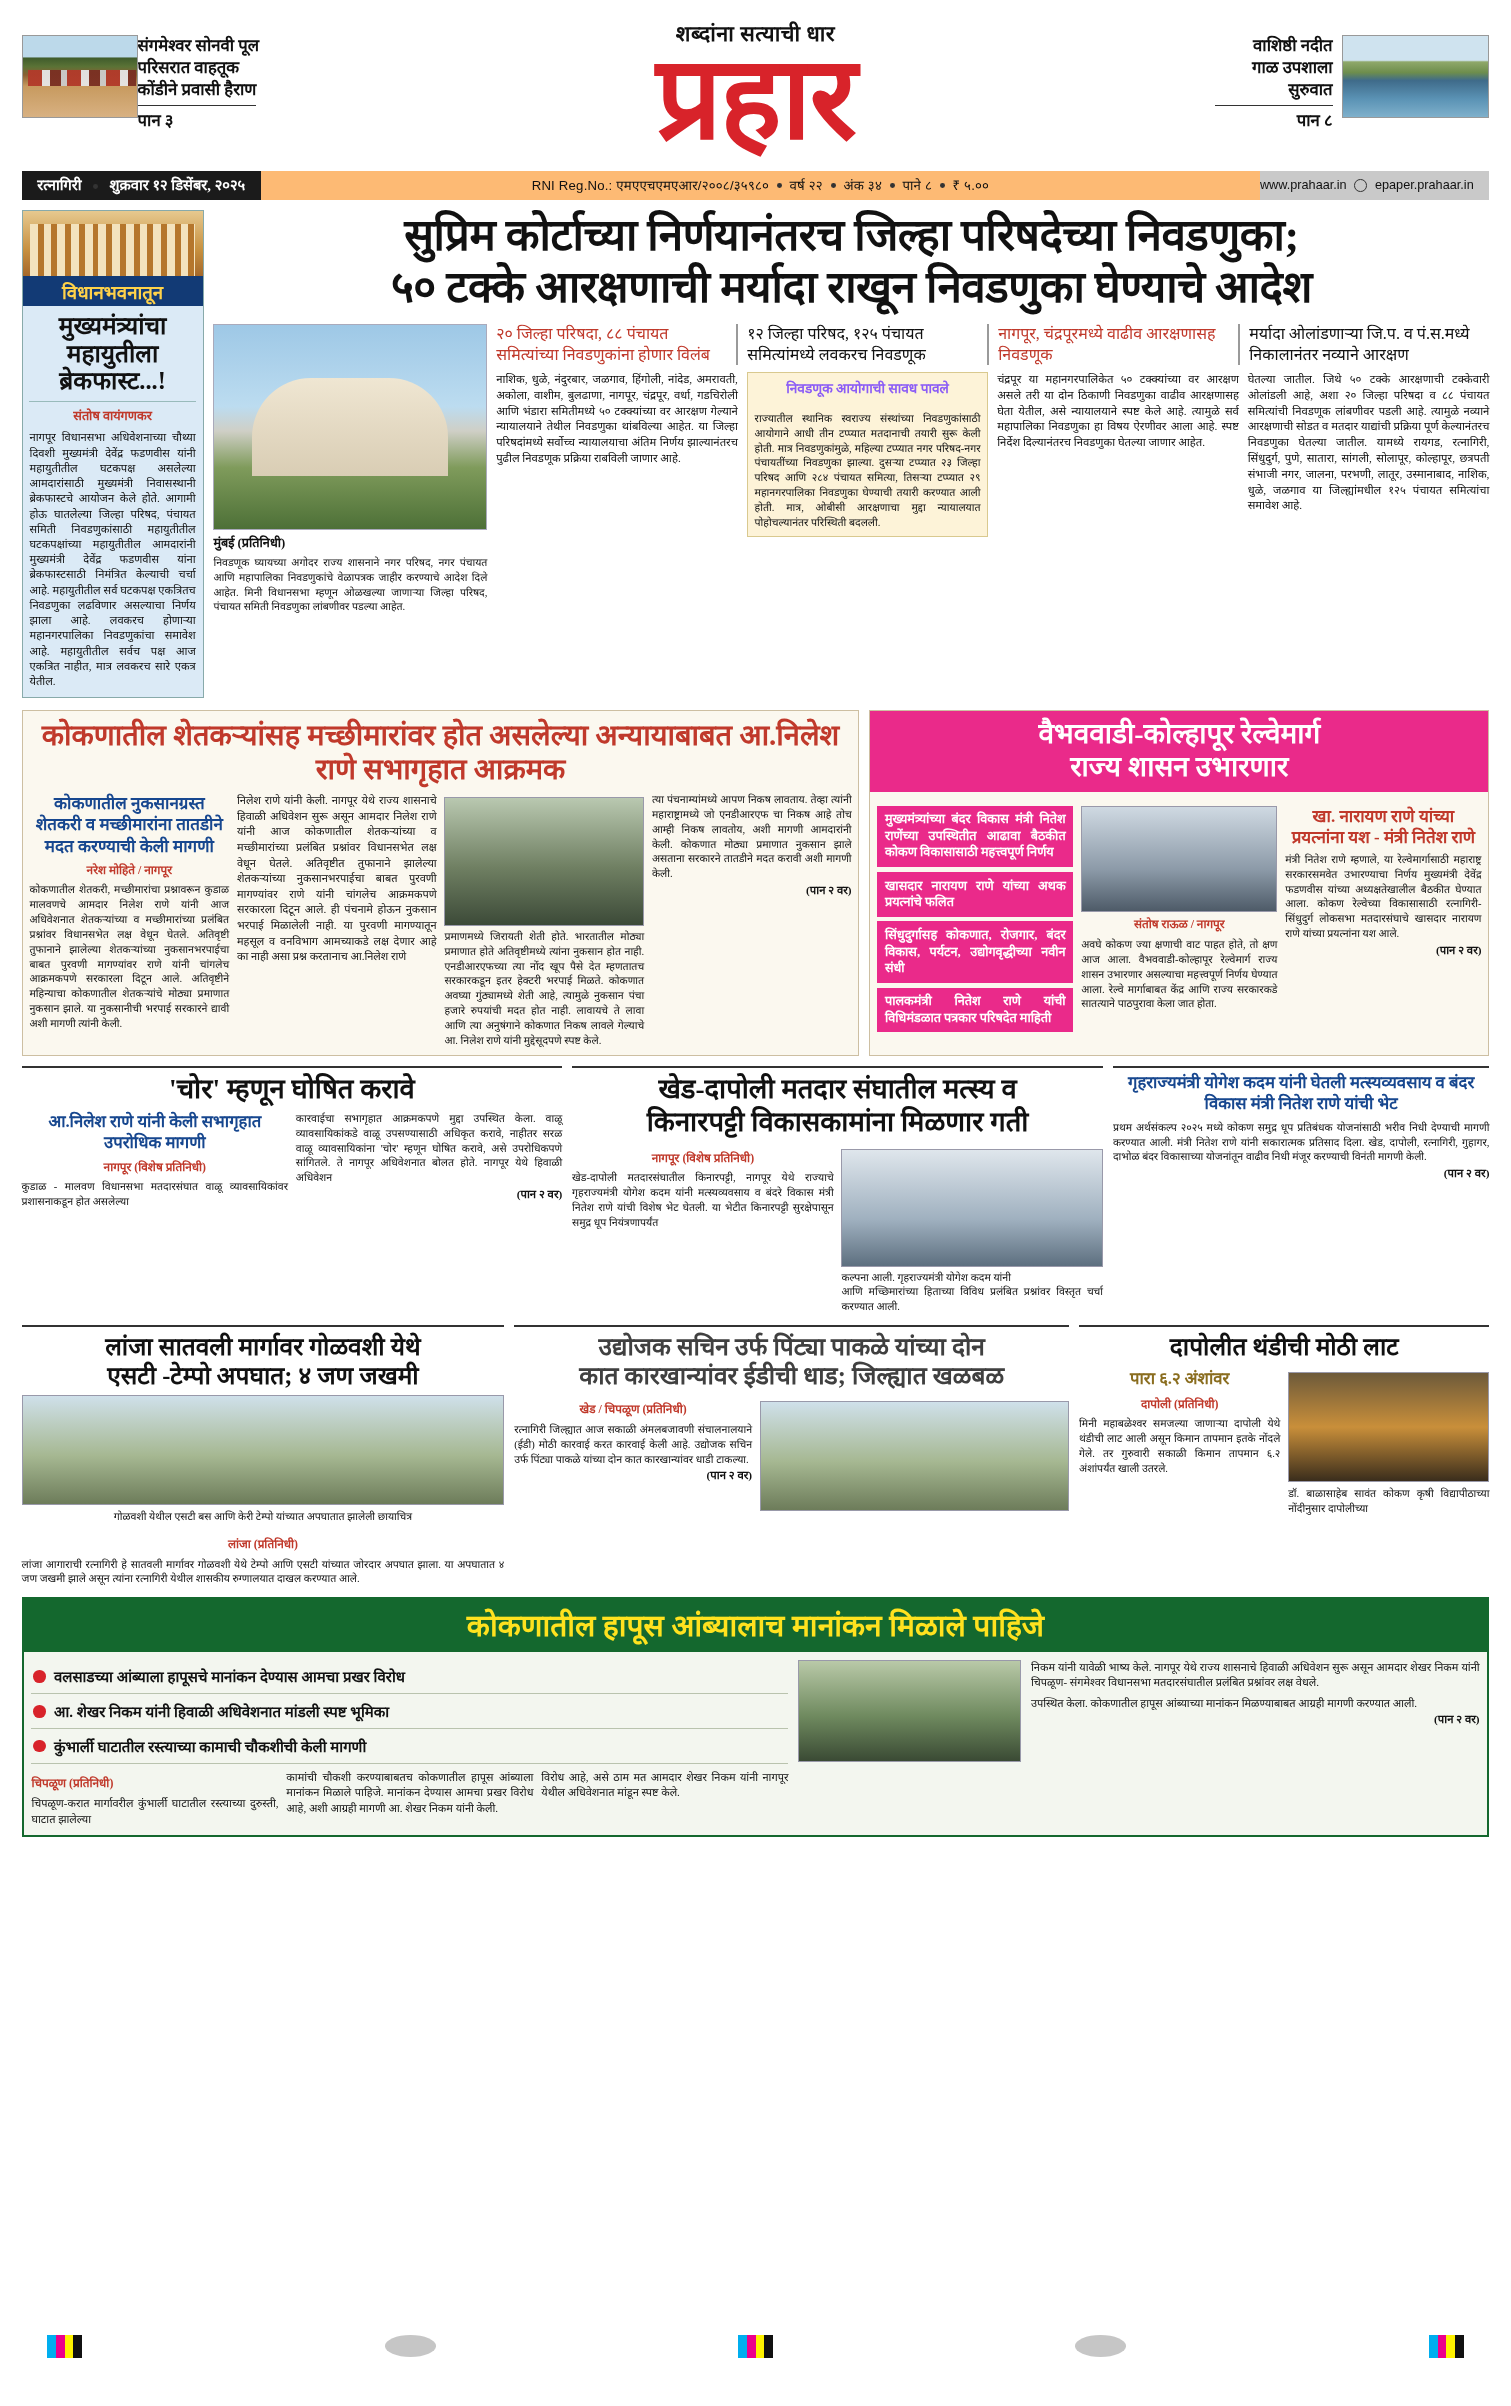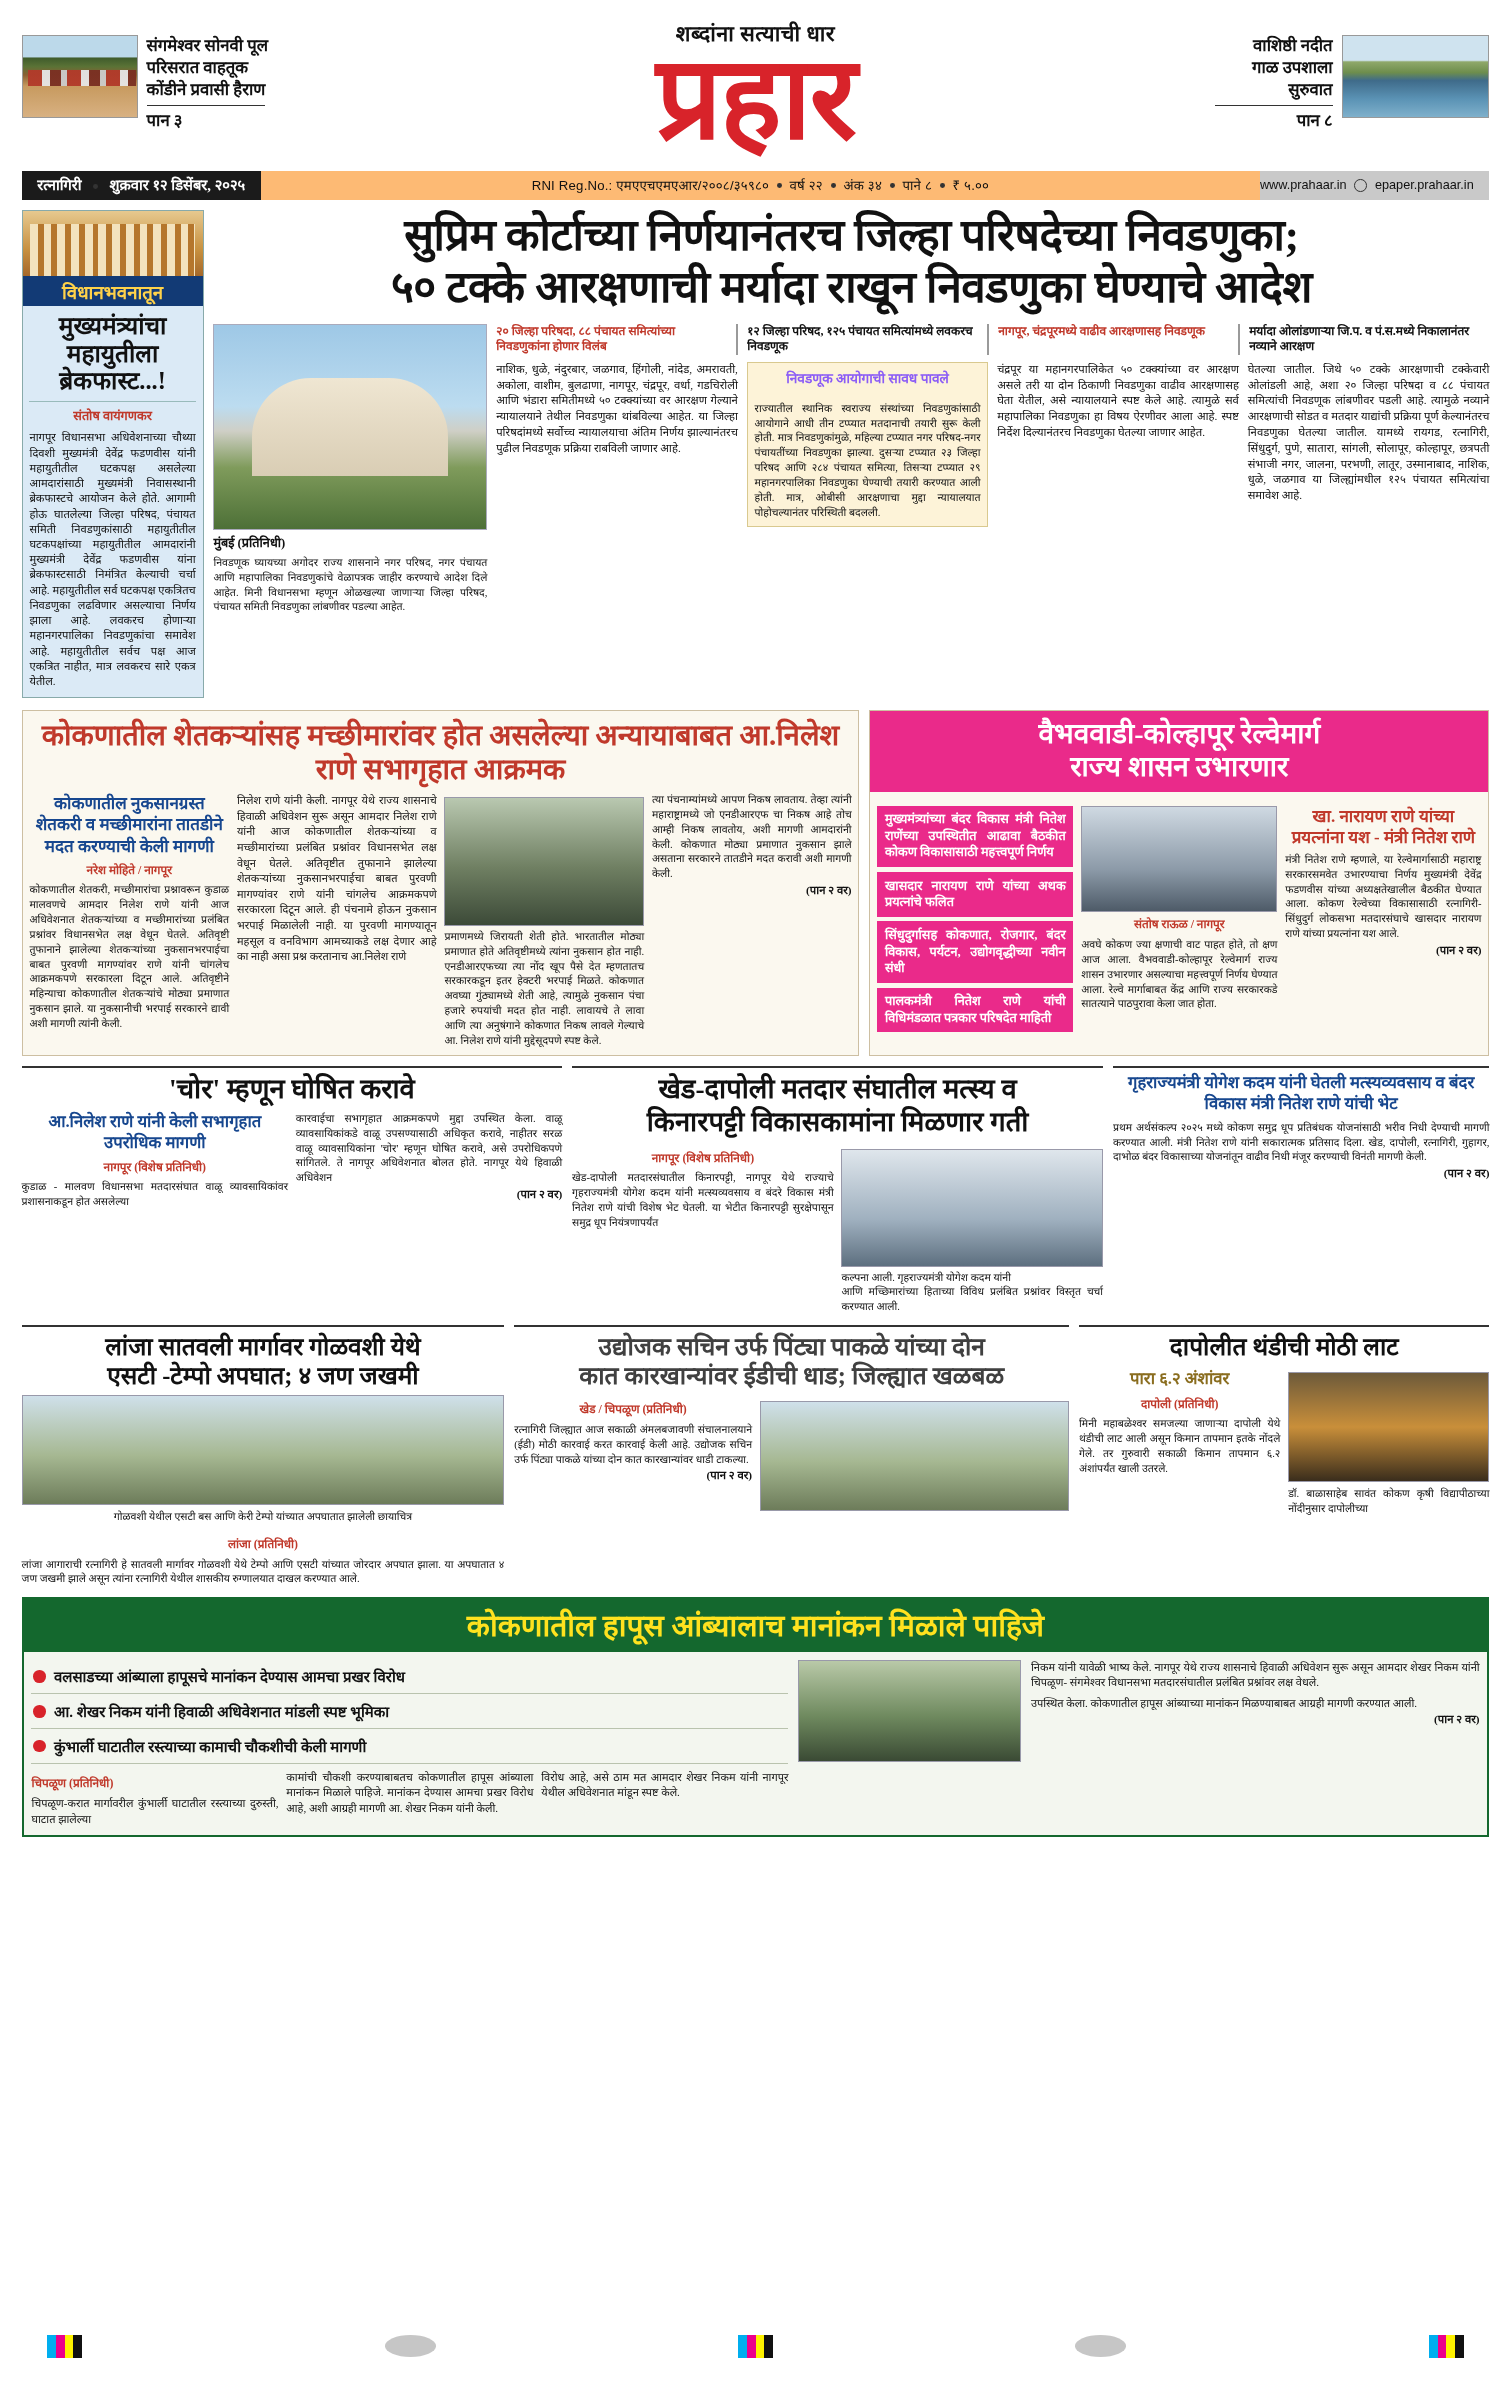--- a/index.html
+++ b/index.html
@@ -8,21 +8,21 @@
     background: #ffffff;
     font-family: "Liberation Serif", "DejaVu Serif", serif;
     color: #111;
     overflow: hidden;
     position: relative;
   }
   .page { width: 1511px; height: 2406px; padding: 0 21.6px; position: relative; }
 
   
   .masthead { display: flex; align-items: flex-start; height: 167px; padding-top: 17.6px; position: relative; }
-  .mh-left { display: flex; gap: 9px; width: 323px; align-items: flex-start; padding-top: 17.6px;}
+  .mh-left { display: flex; gap: 0; width: 323px; align-items: flex-start; padding-top: 17.6px;}
   .mh-photo { width: 116px; height: 83px; border: 1px solid #999; background:
       linear-gradient(180deg,#bcd9ea 0%, #bcd9ea 26%, #3f5c2c 27%, #5b7336 38%, #8a5f32 48%, #c79a5f 62%, #d8b182 100%);
       position: relative; overflow: hidden; }
   .mh-photo .trucks { position:absolute; left:5.9px; top:42%; width:94%; height:20%;
       background: repeating-linear-gradient(90deg,#b23a2a 0 13.7px,#e6e6e6 13.7px 21.6px,#7a2f22 21.6px 33px,#ccc 33px 39px); opacity:.95;}
   .mh-cap { font-size: 16.7px; line-height: 1.3; font-weight: 600; width: 186px; }
   .mh-cap .rule { border-top: 1px solid #333; margin: 4.9px 0 3.9px; width: 118px; }
   .mh-cap .pg { font-size: 16.7px; font-weight: 700; }
 
   .mh-center { flex: 1; text-align: center; position: relative; }
@@ -67,21 +67,21 @@
   .lead-row { display: flex; gap: 8.8px; margin-top: 8.8px; }
   .sc-photo { width: 274px; }
   .sc-photo .img { height: 206px; border:1px solid #aab;
      background: linear-gradient(180deg,#9ec8e6 0%,#bcdcf0 40%,#cfcfc6 52%,#7f9b5b 70%,#4d7037 100%); position:relative; overflow:hidden;}
   .sc-photo .img:after{content:"";position:absolute;left:14%;top:26%;width:72%;height:48%;
      background:linear-gradient(180deg,#efe6d2,#d9cdb4); border-radius: 59px 59px 0 0;}
   .sc-cap { font-size: 12.7px; font-weight: 700; margin-top: 2.9px; }
   .sc-lead { font-size: 11.4px; line-height: 1.4; text-align: justify; margin-top: 4.9px; }
 
   .subdeck { display:flex; gap:0; margin-bottom: 6.9px; }
-  .sd { flex:1; padding: 0 8.8px; border-left: 2px solid #9a9a9a; font-size: 12px; font-weight: 700; line-height: 1.28; }
+  .sd { flex:1; padding: 0 8.8px; border-left: 2px solid #9a9a9a; font-size: 16px; font-weight: 400; line-height: 1.28; }
   .sd:first-child { border-left: none; padding-left: 0; }
   .sd.red { color: #c0392b; }
   .cols4 { display: flex; gap: 8.8px; }
   .cols4 .c { flex:1; font-size: 11.3px; line-height: 1.4; text-align: justify; }
   .boxnote { background: #fdf3d8; border: 1px solid #d9c98f; padding: 5.9px 6.9px; margin-bottom: 4.9px; }
   .boxnote h4 { color:#8b5cf6; font-size: 13.7px; text-align:center; margin-bottom: 14px; }
 
   
   .sec2 { display: flex; gap: 9.8px; margin-top: 11.8px; }
   .s2-left { flex: 1.33; border: 1px solid #cdbfa2; background:#fbf8ef; padding: 6.9px; }

